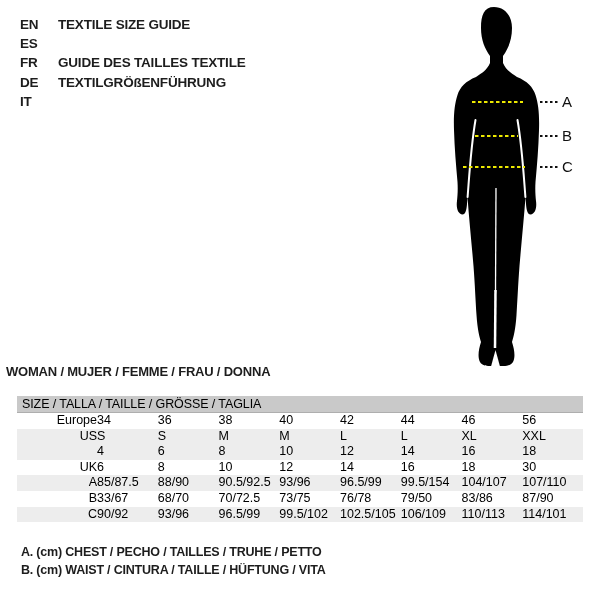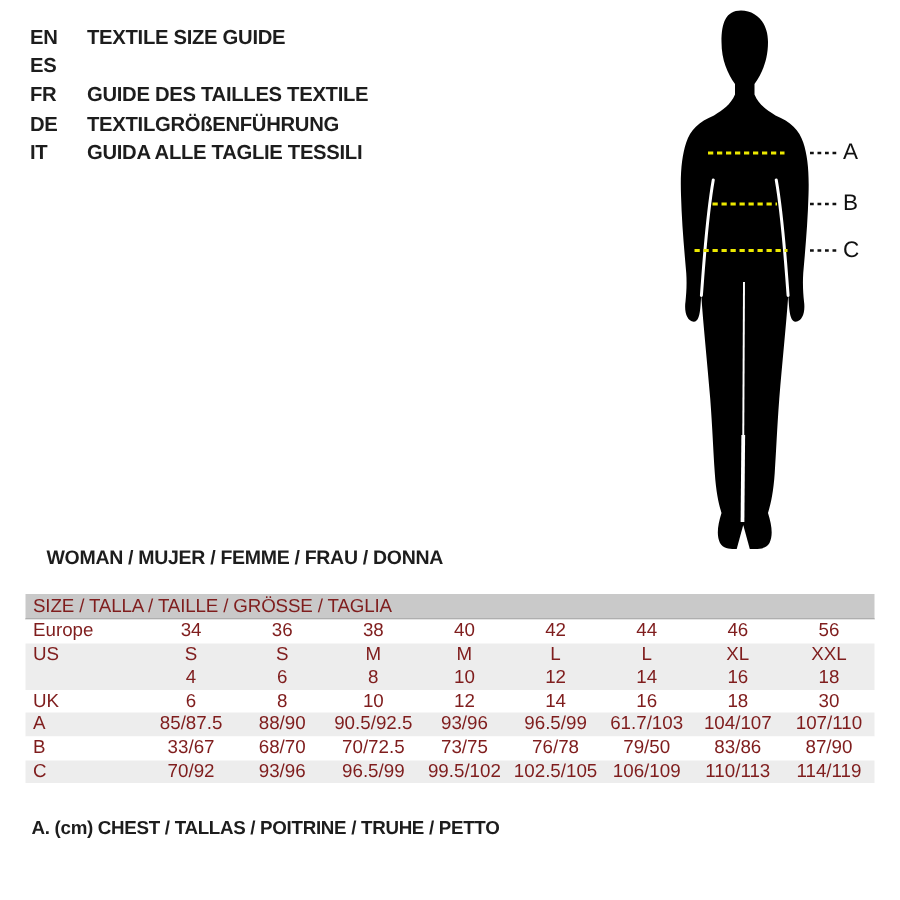--- a/index.html
+++ b/index.html
@@ -10,30 +10,30 @@
   
   .langs{position:absolute;left:20px;top:15px;}
   .lang-row{display:flex;height:19.2px;line-height:19.2px;
     font-size:13.5px;font-weight:bold;letter-spacing:-0.2px;white-space:nowrap;}
   .lang-code{width:38px;flex:0 0 38px;}
   
   .figure{position:absolute;left:420px;top:0;width:160px;height:380px;}
   .measure-label{position:absolute;left:562px;height:20px;line-height:20px;
     font-size:15px;font-weight:400;color:#111;}
   
-  .woman-line{position:absolute;left:31px;top:364px;font-size:13px;font-weight:bold;
+  .woman-line{position:absolute;left:6px;top:364px;font-size:13px;font-weight:bold;
     letter-spacing:-0.2px;white-space:nowrap;}
   
-  .size-table{position:absolute;left:17px;top:396px;width:566px;font-size:12.5px;color:#7f1d1d;}
+  .size-table{position:absolute;left:17px;top:396px;width:566px;font-size:12.5px;color:#000000;}
   .thead{height:16px;line-height:16px;background:#c9c9c9;border-bottom:1px solid #aeaeae;
     padding-left:5px;letter-spacing:-0.1px;white-space:nowrap;}
   .trow{display:flex;height:15.6px;line-height:15.6px;background:#ffffff;}
   .trow.striped{background:#ededed;}
-  .tlabel{flex:0 0 75px;padding-left:5px;text-align:left;white-space:nowrap;}
-  .tcell{flex:1 1 0;text-align:center;white-space:nowrap;}
+  .tlabel{flex:0 0 75px;padding-left:5px;text-align:right;white-space:nowrap;}
+  .tcell{flex:1 1 0;text-align:left;white-space:nowrap;}
   
   .legend{position:absolute;left:21px;top:544px;}
   .legend-line{height:17.6px;line-height:17.6px;font-size:12.5px;font-weight:bold;
     letter-spacing:-0.2px;white-space:nowrap;}
 </style>
 </head>
 <body>
 
 <div class="stage">
 
@@ -53,21 +53,20 @@
         <span class="lang-title">GUIDE DES TAILLES TEXTILE</span>
       </div>
 
       <div class="lang-row">
         <span class="lang-code">DE</span>
         <span class="lang-title">TEXTILGRÖßENFÜHRUNG</span>
       </div>
 
       <div class="lang-row">
         <span class="lang-code">IT</span>
-        <span class="lang-title">GUIDA ALLE TAGLIE TESSILI</span>
       </div>
 
   </div>
 
   <svg class="figure" viewBox="0 0 160 380" aria-hidden="true">
     <path fill="#000000" d="M 74 7
          C 84 7 92 15 92 28
          C 92 40 88 49 83 56
          L 83 63
          C 86 70 91 73 97 77
@@ -174,53 +173,54 @@
           <span class="tcell">30</span>
         </div>
 
         <div class="trow striped">
           <span class="tlabel">A</span>
           <span class="tcell">85/87.5</span>
           <span class="tcell">88/90</span>
           <span class="tcell">90.5/92.5</span>
           <span class="tcell">93/96</span>
           <span class="tcell">96.5/99</span>
-          <span class="tcell">61.7/103</span>
+          <span class="tcell">99.5/154</span>
           <span class="tcell">104/107</span>
           <span class="tcell">107/110</span>
         </div>
 
         <div class="trow">
           <span class="tlabel">B</span>
           <span class="tcell">33/67</span>
           <span class="tcell">68/70</span>
           <span class="tcell">70/72.5</span>
           <span class="tcell">73/75</span>
           <span class="tcell">76/78</span>
           <span class="tcell">79/50</span>
           <span class="tcell">83/86</span>
           <span class="tcell">87/90</span>
         </div>
 
         <div class="trow striped">
           <span class="tlabel">C</span>
-          <span class="tcell">70/92</span>
+          <span class="tcell">90/92</span>
           <span class="tcell">93/96</span>
           <span class="tcell">96.5/99</span>
           <span class="tcell">99.5/102</span>
           <span class="tcell">102.5/105</span>
           <span class="tcell">106/109</span>
           <span class="tcell">110/113</span>
-          <span class="tcell">114/119</span>
+          <span class="tcell">114/101</span>
         </div>
 
     </div>
   </div>
 
   <div class="legend">
 
-      <div class="legend-line">A. (cm) CHEST / TALLAS / POITRINE / TRUHE / PETTO</div>
-
+      <div class="legend-line">A. (cm) CHEST / PECHO / TAILLES / TRUHE / PETTO</div>
+
+      <div class="legend-line">B. (cm) WAIST / CINTURA / TAILLE / HÜFTUNG / VITA</div>
 
 
   </div>
 
 </div>
 
 </body></html>

